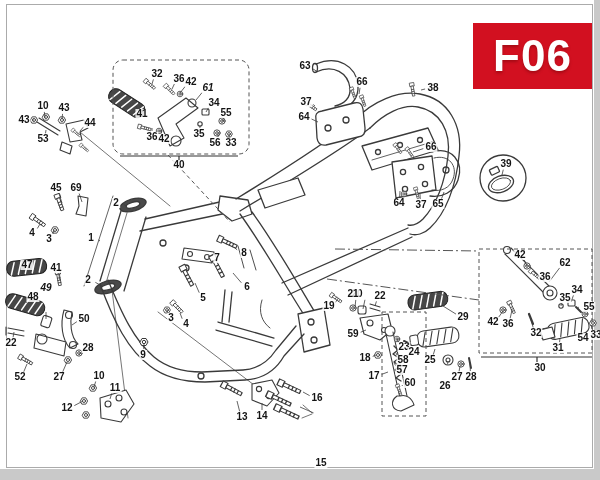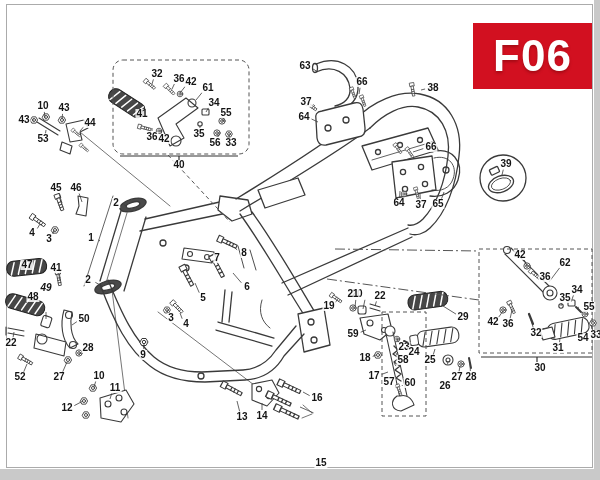--- a/index.html
+++ b/index.html
@@ -365,21 +365,21 @@
   <span>F06</span>
 </div>
 
 <div id="callouts">
     <div class="callout" style="left: 43px; top: 106px;">10</div>
     <div class="callout" style="left: 64px; top: 108px;">43</div>
     <div class="callout" style="left: 24px; top: 120px;">43</div>
     <div class="callout" style="left: 90px; top: 123px;">44</div>
     <div class="callout" style="left: 43px; top: 139px;">53</div>
     <div class="callout" style="left: 56px; top: 188px;">45</div>
-    <div class="callout" style="left: 76px; top: 188px;">46</div>
+    <div class="callout" style="left: 76px; top: 188px;">69</div>
     <div class="callout" style="left: 32px; top: 233px;">4</div>
     <div class="callout" style="left: 49px; top: 239px;">3</div>
     <div class="callout" style="left: 91px; top: 238px;">1</div>
     <div class="callout" style="left: 116px; top: 203px;">2</div>
     <div class="callout" style="left: 88px; top: 280px;">2</div>
     <div class="callout" style="left: 27px; top: 265px;">47</div>
     <div class="callout" style="left: 56px; top: 268px;">41</div>
     <div class="callout" style="left: 33px; top: 297px;">48</div>
     <div class="callout" style="left: 46px; top: 288px; font-style: italic;">49</div>
     <div class="callout" style="left: 84px; top: 319px;">50</div>
@@ -397,21 +397,21 @@
     <div class="callout" style="left: 217px; top: 258px;">7</div>
     <div class="callout" style="left: 244px; top: 253px;">8</div>
     <div class="callout" style="left: 247px; top: 287px;">6</div>
     <div class="callout" style="left: 203px; top: 298px;">5</div>
     <div class="callout" style="left: 171px; top: 318px;">3</div>
     <div class="callout" style="left: 186px; top: 324px;">4</div>
     <div class="callout" style="left: 143px; top: 355px;">9</div>
     <div class="callout" style="left: 157px; top: 74px;">32</div>
     <div class="callout" style="left: 179px; top: 79px;">36</div>
     <div class="callout" style="left: 191px; top: 82px;">42</div>
-    <div class="callout" style="left: 208px; top: 88px;">61</div>
+    <div class="callout" style="left: 208px; top: 88px; font-style: italic;">61</div>
     <div class="callout" style="left: 142px; top: 114px;">41</div>
     <div class="callout" style="left: 214px; top: 103px;">34</div>
     <div class="callout" style="left: 226px; top: 113px;">55</div>
     <div class="callout" style="left: 199px; top: 134px;">35</div>
     <div class="callout" style="left: 152px; top: 137px;">36</div>
     <div class="callout" style="left: 164px; top: 139px;">42</div>
     <div class="callout" style="left: 215px; top: 143px;">56</div>
     <div class="callout" style="left: 231px; top: 143px;">33</div>
     <div class="callout" style="left: 179px; top: 165px;">40</div>
     <div class="callout" style="left: 305px; top: 66px;">63</div>
@@ -426,21 +426,21 @@
     <div class="callout" style="left: 506px; top: 164px;">39</div>
     <div class="callout" style="left: 329px; top: 306px;">19</div>
     <div class="callout" style="left: 357px; top: 294px;">20</div>
     <div class="callout" style="left: 353px; top: 294px;">21</div>
     <div class="callout" style="left: 380px; top: 296px;">22</div>
     <div class="callout" style="left: 353px; top: 334px;">59</div>
     <div class="callout" style="left: 365px; top: 358px;">18</div>
     <div class="callout" style="left: 404px; top: 347px;">23</div>
     <div class="callout" style="left: 414px; top: 352px;">24</div>
     <div class="callout" style="left: 403px; top: 360px;">58</div>
-    <div class="callout" style="left: 389px; top: 370px; margin-top: 12px;">57</div>
+    <div class="callout" style="left: 402px; top: 370px;">57</div>
     <div class="callout" style="left: 374px; top: 376px;">17</div>
     <div class="callout" style="left: 410px; top: 383px;">60</div>
     <div class="callout" style="left: 463px; top: 317px;">29</div>
     <div class="callout" style="left: 430px; top: 360px;">25</div>
     <div class="callout" style="left: 445px; top: 386px;">26</div>
     <div class="callout" style="left: 457px; top: 377px;">27</div>
     <div class="callout" style="left: 471px; top: 377px;">28</div>
     <div class="callout" style="left: 520px; top: 255px;">42</div>
     <div class="callout" style="left: 545px; top: 277px;">36</div>
     <div class="callout" style="left: 565px; top: 263px;">62</div>

